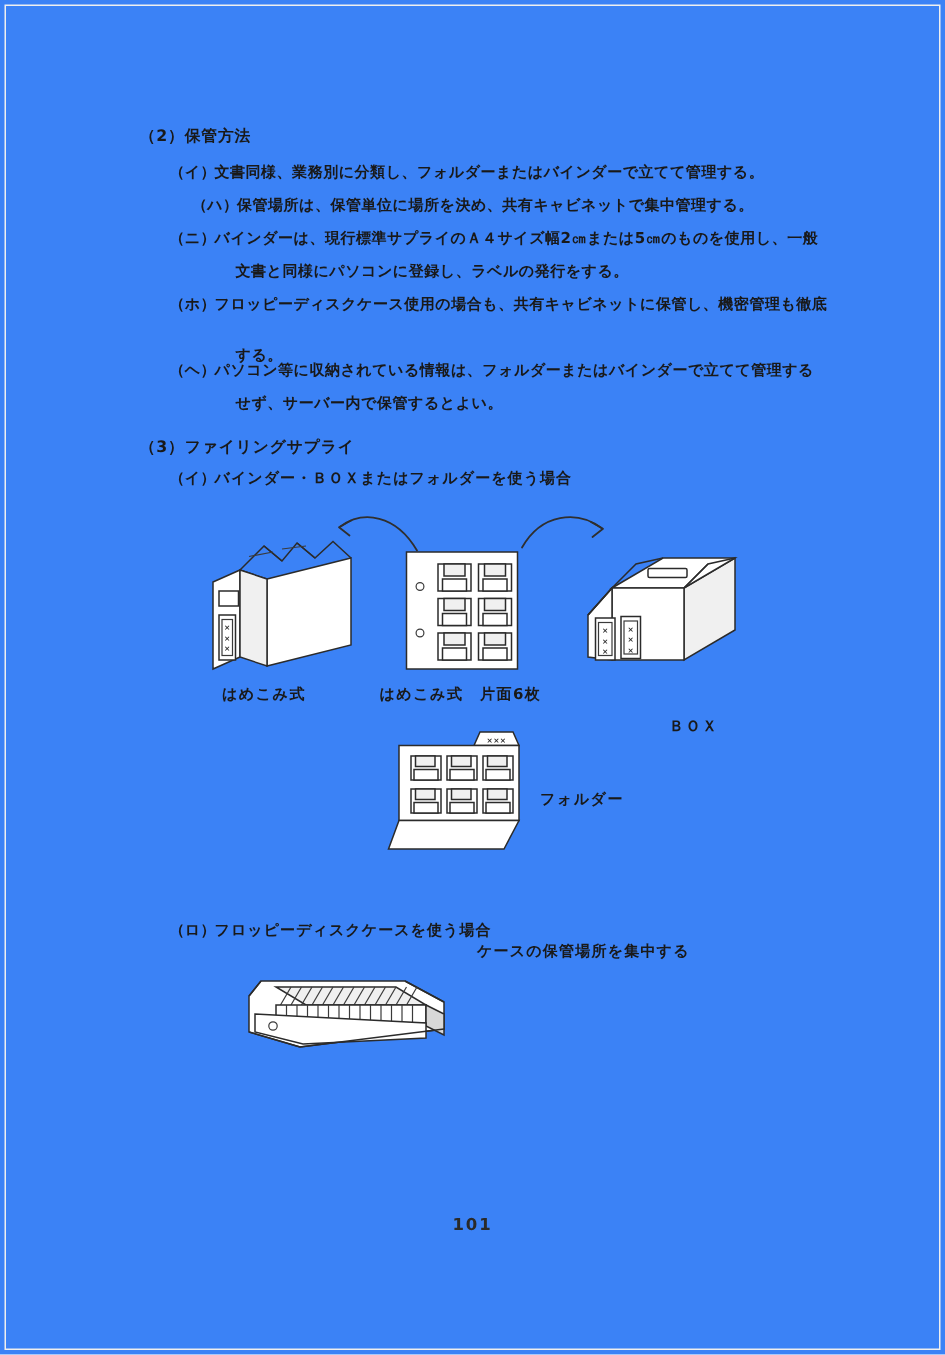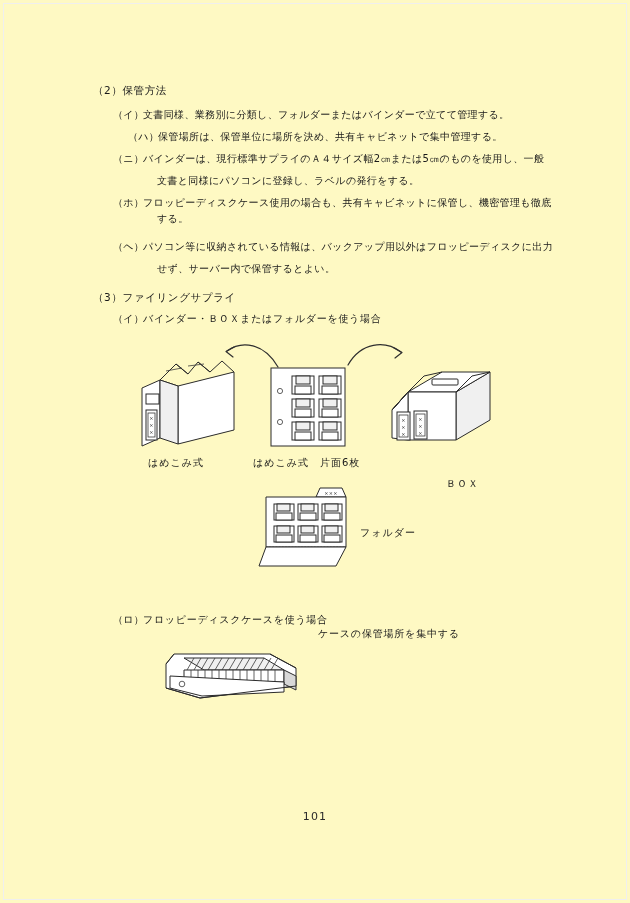--- a/index.html
+++ b/index.html
@@ -9,23 +9,24 @@
     background: #ffffff;
   }
   body {
     font-family: "DejaVu Sans", "Liberation Sans", sans-serif;
     color: #1c1c1c;
   }
   .page {
     position: relative;
     width: 630px;
     height: 903px;
-    background: #fef9c3;
+    background: #3b82f6;
     box-sizing: border-box;
     overflow: hidden;
+    font-weight: bold;
   }
   .page-edge {
     position: absolute;
     left: 3px; top: 3px;
     width: 624px; height: 897px;
     border: 1px solid #efefef;
     box-sizing: border-box;
     pointer-events: none;
   }
 
@@ -132,24 +133,24 @@
     </div>
 
     <div class="list-item" style="left:113px; top:152px;">
       <span class="list-marker">（ニ）</span><span>バインダーは、現行標準サプライのＡ４サイズ幅2㎝または5㎝のものを使用し、一般</span>
     </div>
     <div class="cont-line" style="left:143px; top:174px;">文書と同様にパソコンに登録し、ラベルの発行をする。</div>
 
     <div class="list-item" style="left:113px; top:196px;">
       <span class="list-marker">（ホ）</span><span>フロッピーディスクケース使用の場合も、共有キャビネットに保管し、機密管理も徹底</span>
     </div>
-    <div class="cont-line" style="left:143px; top:212px;">する。</div>
+    <div class="cont-line" style="left:143px; top:230px;">する。</div>
 
     <div class="list-item" style="left:113px; top:240px;">
-      <span class="list-marker">（ヘ）</span><span>パソコン等に収納されている情報は、バックアップ用以外はフロッピーディスクに出力</span>
+      <span class="list-marker">（ヘ）</span><span>パソコン等に収納されている情報は、フォルダーまたはバインダーで立てて管理する</span>
     </div>
     <div class="cont-line" style="left:143px; top:262px;">せず、サーバー内で保管するとよい。</div>
 
     <div class="sec-heading" style="left:93px; top:291px;">（3）ファイリングサプライ</div>
 
     <div class="sub-heading" style="left:113px; top:312px;">
       <span class="list-marker">（イ）</span><span>バインダー・ＢＯＸまたはフォルダーを使う場合</span>
     </div>
 
     <div class="fig" style="left:218px; top:341px;">

